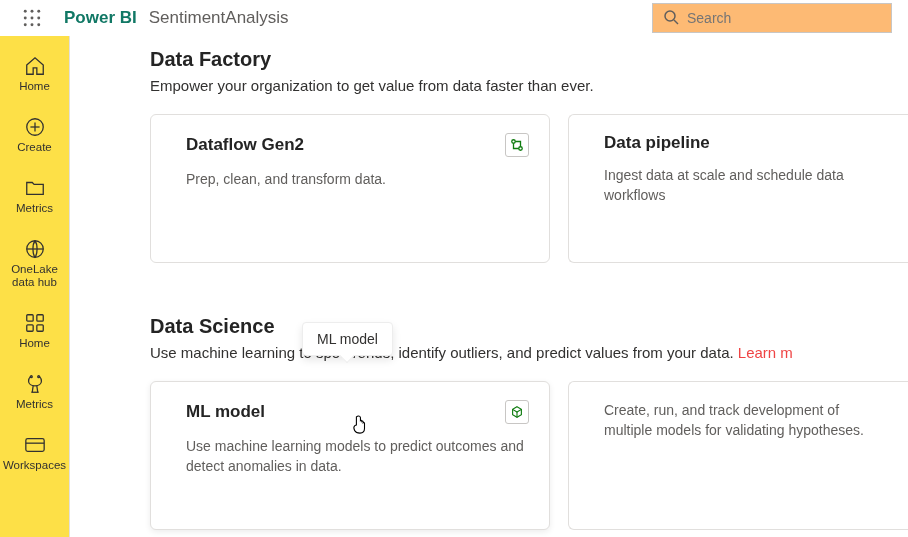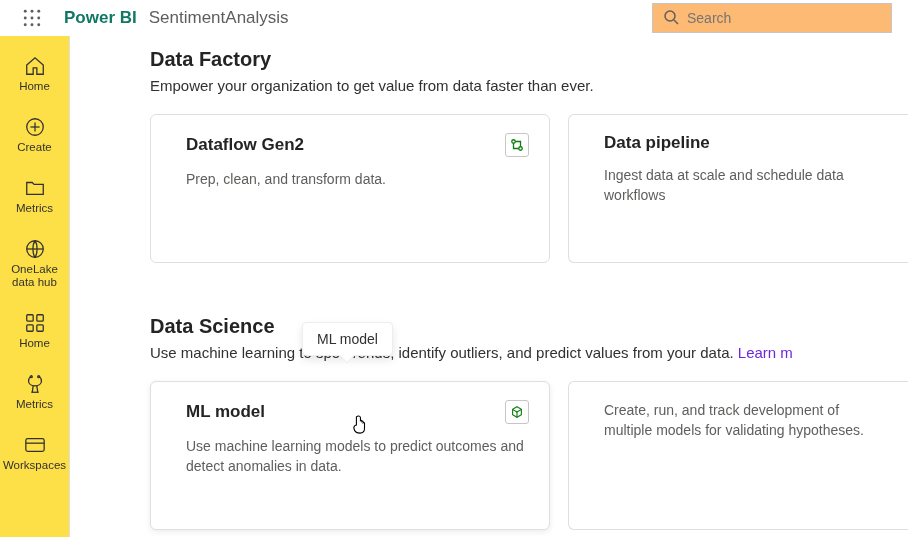--- a/index.html
+++ b/index.html
@@ -21,21 +21,21 @@
     .railitem .icon { width: 24px; height: 24px; display: flex; align-items: center; justify-content: center; color: #323130; }
     .railitem .icon svg { width: 22px; height: 22px; }
     .railitem .lbl { font-size: 11.5px; text-align: center; line-height: 13px; color: #323130; }
 
     .content { flex: 1; overflow: hidden; position: relative; }
     .inner { padding: 12px 0 0 80px; }
 
     .section { margin-bottom: 52px; }
     .sec-title { font-size: 20px; font-weight: 600; color: #242424; margin-bottom: 6px; }
     .sec-sub { font-size: 15px; color: #323130; margin-bottom: 20px; }
-    .sec-sub a { color: #6d28d9; font-weight: 400; text-decoration: none; }
+    .sec-sub a { color: #ef4444; font-weight: 400; text-decoration: none; }
 
     .cards { display: flex; gap: 18px; }
     .card { width: 400px; border: 1px solid #e1dfdd; border-radius: 6px; padding: 18px 20px 20px 35px; min-height: 149px; position: relative; background: #fff; cursor: pointer; }
     .card.hovered { box-shadow: 0 2px 6px rgba(0,0,0,0.08); }
     .card-head { display: flex; align-items: center; justify-content: space-between; margin-bottom: 12px; }
     .card-title { font-size: 17px; font-weight: 600; color: #242424; }
     .card-icon { width: 24px; height: 24px; border: 1px solid #c8c6c4; border-radius: 3px; display: flex; align-items: center; justify-content: center; }
     .card-icon svg { width: 14px; height: 14px; }
     .card-desc { font-size: 14px; color: #605e5c; line-height: 20px; }
     .card.cut { border-right: none; border-radius: 6px 0 0 6px; width: 340px; }

